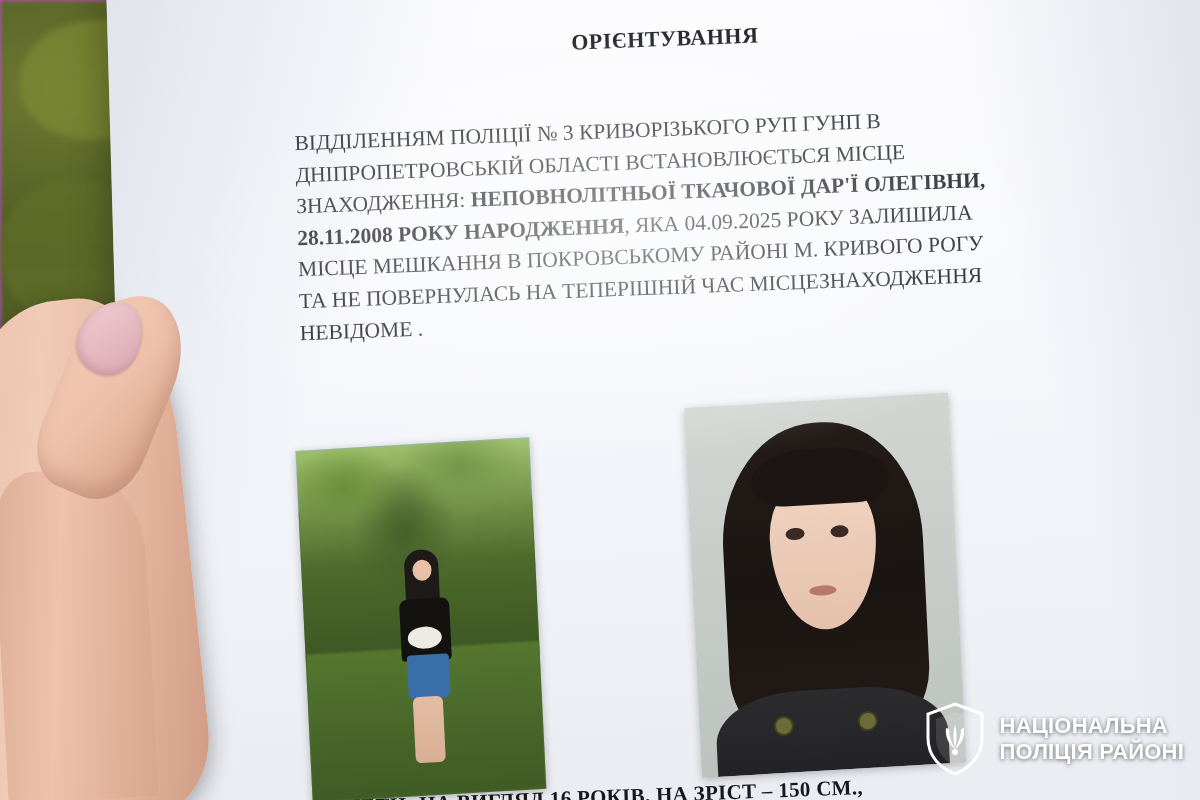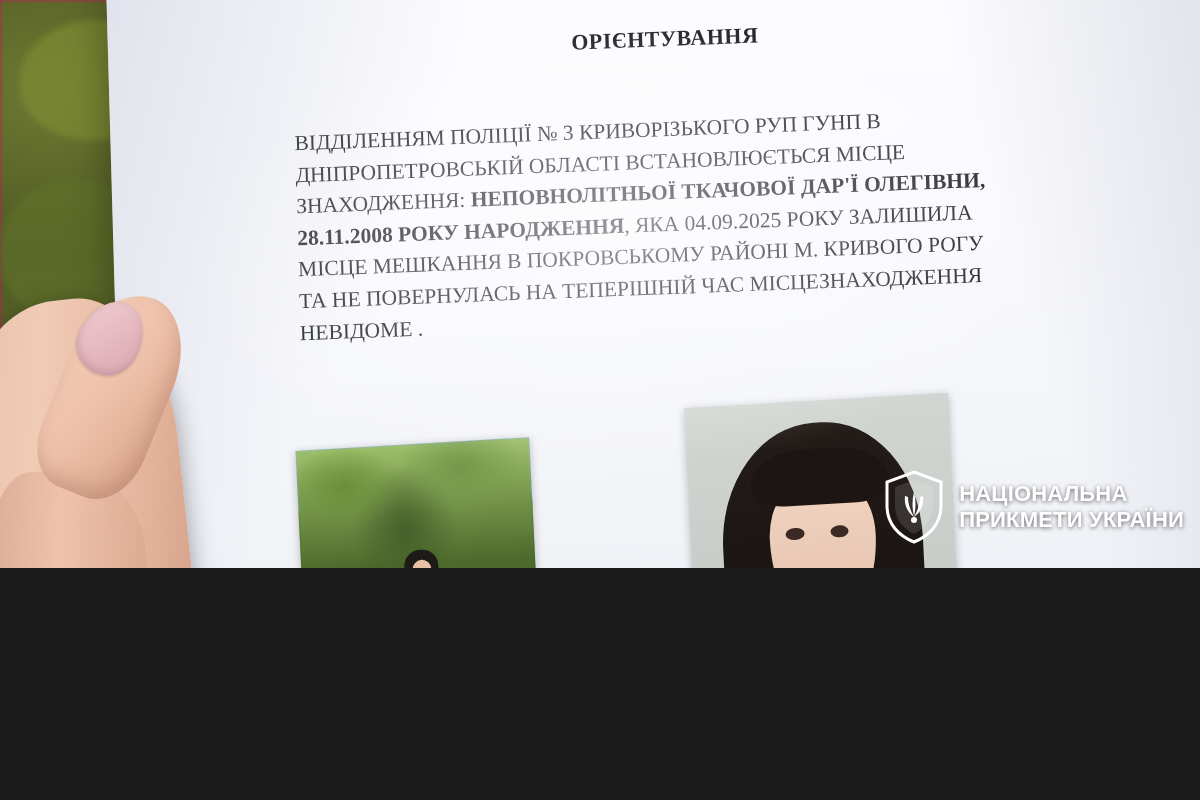--- a/index.html
+++ b/index.html
@@ -3,24 +3,24 @@
 <meta charset="utf-8">
 <style>
   html, body {
     margin: 0;
     padding: 0;
     background: #1b1b1b;
   }
   #scene {
     position: relative;
     width: 1200px;
-    height: 568px;
+    height: 800px;
     overflow: hidden;
     font-family: "Liberation Serif", serif;
-    background: #be185d;
+    background: #d946ef;
   }
 
   
   .bg {
     position: absolute;
     inset: 0;
     background:
       radial-gradient(ellipse 420px 300px at 60px 90px, #6f7a33 0%, #4e5a22 55%, rgba(60,70,25,0) 100%),
       radial-gradient(ellipse 300px 260px at 30px 360px, #5d6a2a 0%, rgba(70,80,35,0) 70%),
       radial-gradient(ellipse 260px 240px at 1160px 120px, #8d8c7a 0%, rgba(140,140,120,0) 70%),
@@ -357,17 +357,17 @@
         <path d="M31 2 L58 12 V36 C58 54 46 66 31 72 C16 66 4 54 4 36 V12 Z" fill="none" stroke="#ffffff" stroke-width="3"></path>
         <path d="M31 10 L50 17 V36 C50 50 41 59 31 64 C21 59 12 50 12 36 V17 Z" fill="#ffffff" opacity="0.12"></path>
         <path d="M31 22 C29 30 29 38 31 46 C33 38 33 30 31 22 Z" fill="#ffffff"></path>
         <path d="M22 26 C21 34 24 42 31 47 C27 40 25 33 25 27 Z" fill="#ffffff"></path>
         <path d="M40 26 C41 34 38 42 31 47 C35 40 37 33 37 27 Z" fill="#ffffff"></path>
         <circle cx="31" cy="50" r="3" fill="#ffffff"></circle>
       </svg>
     </div>
     <div class="wm-text">
       <div>НАЦІОНАЛЬНА</div>
-      <div>ПРИКМЕТИ УКРАЇНИ</div>
+      <div>ПОЛІЦІЯ РАЙОНІ</div>
     </div>
   </div>
 
 </div>
 
 </body></html>

